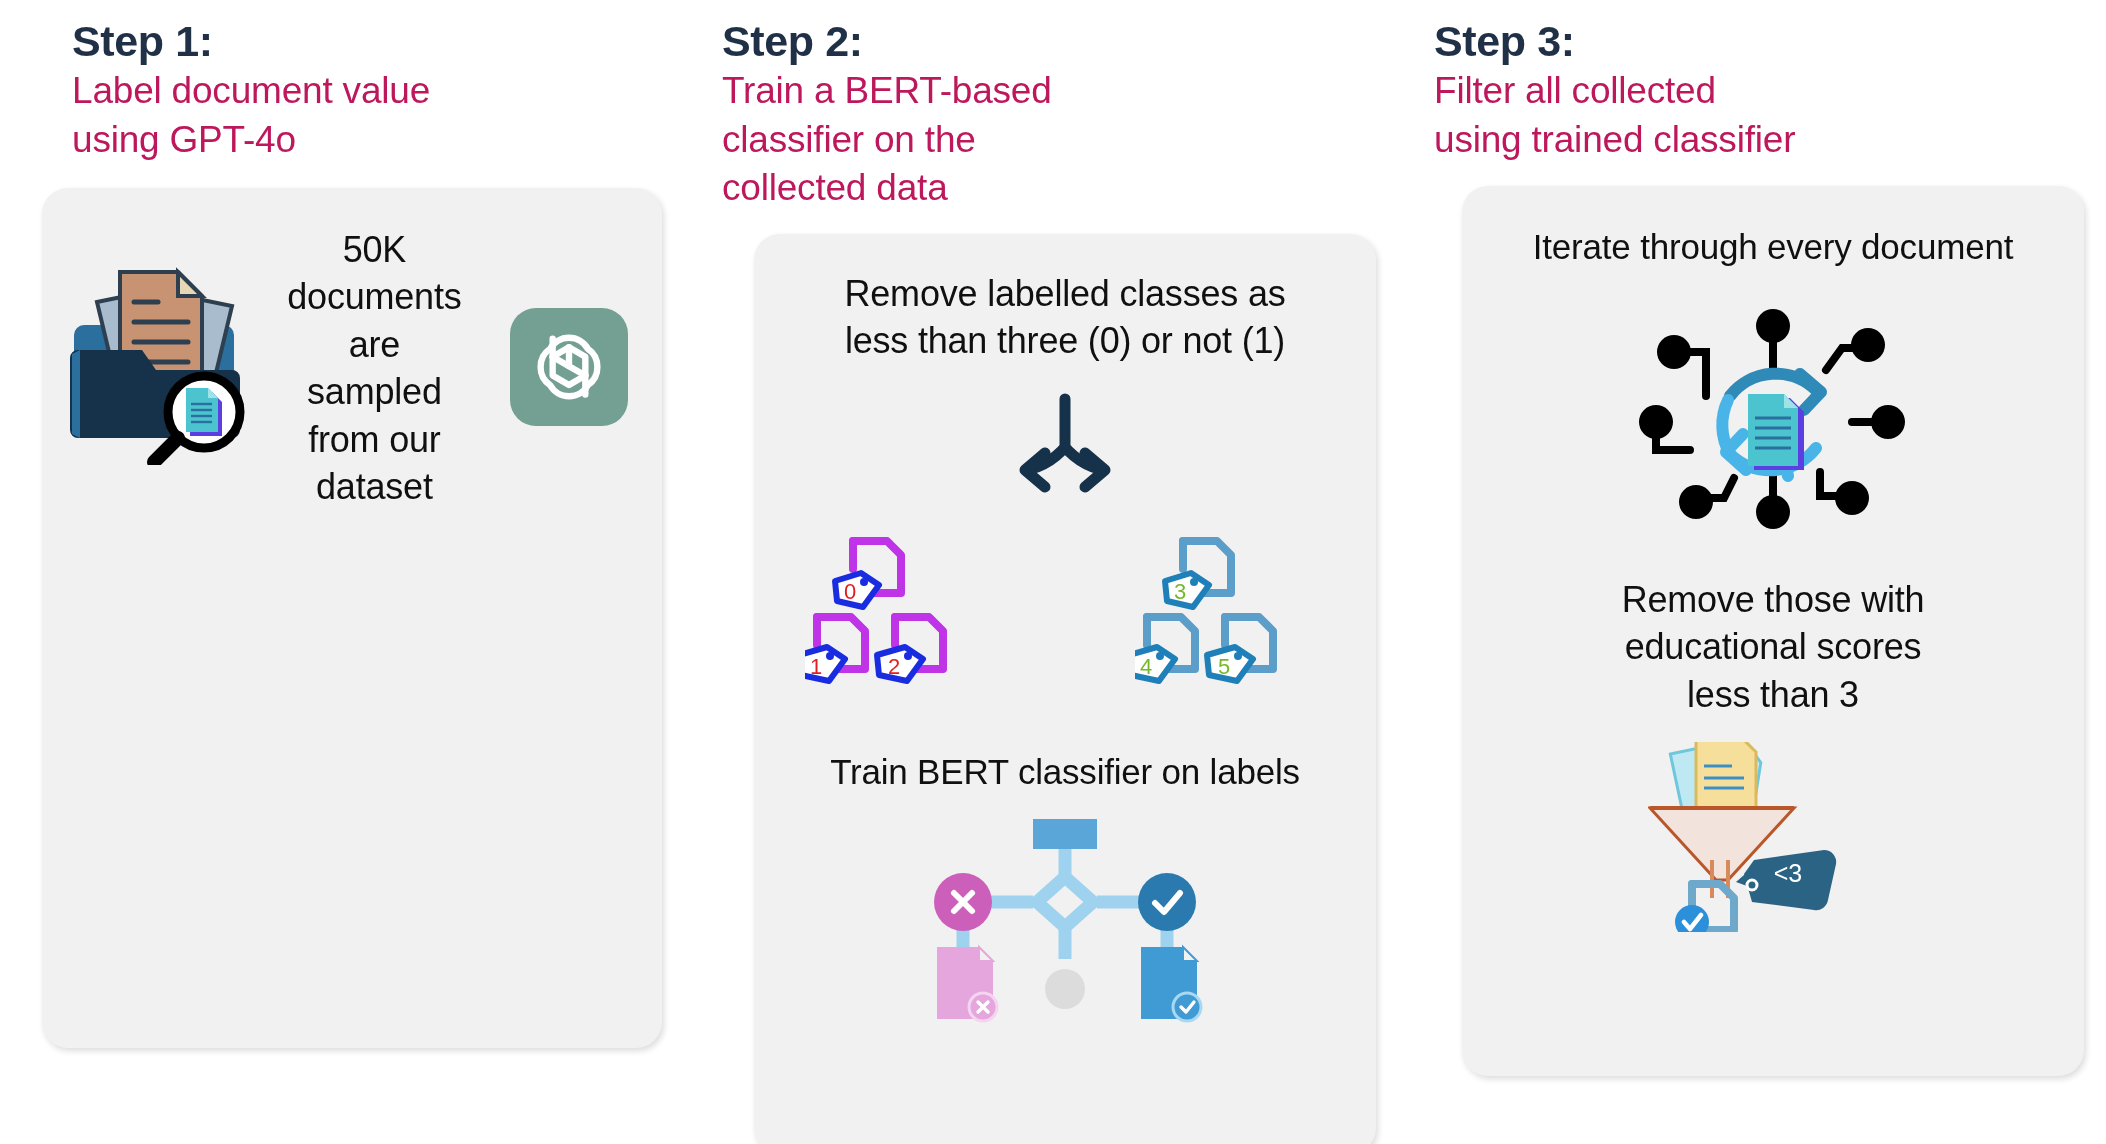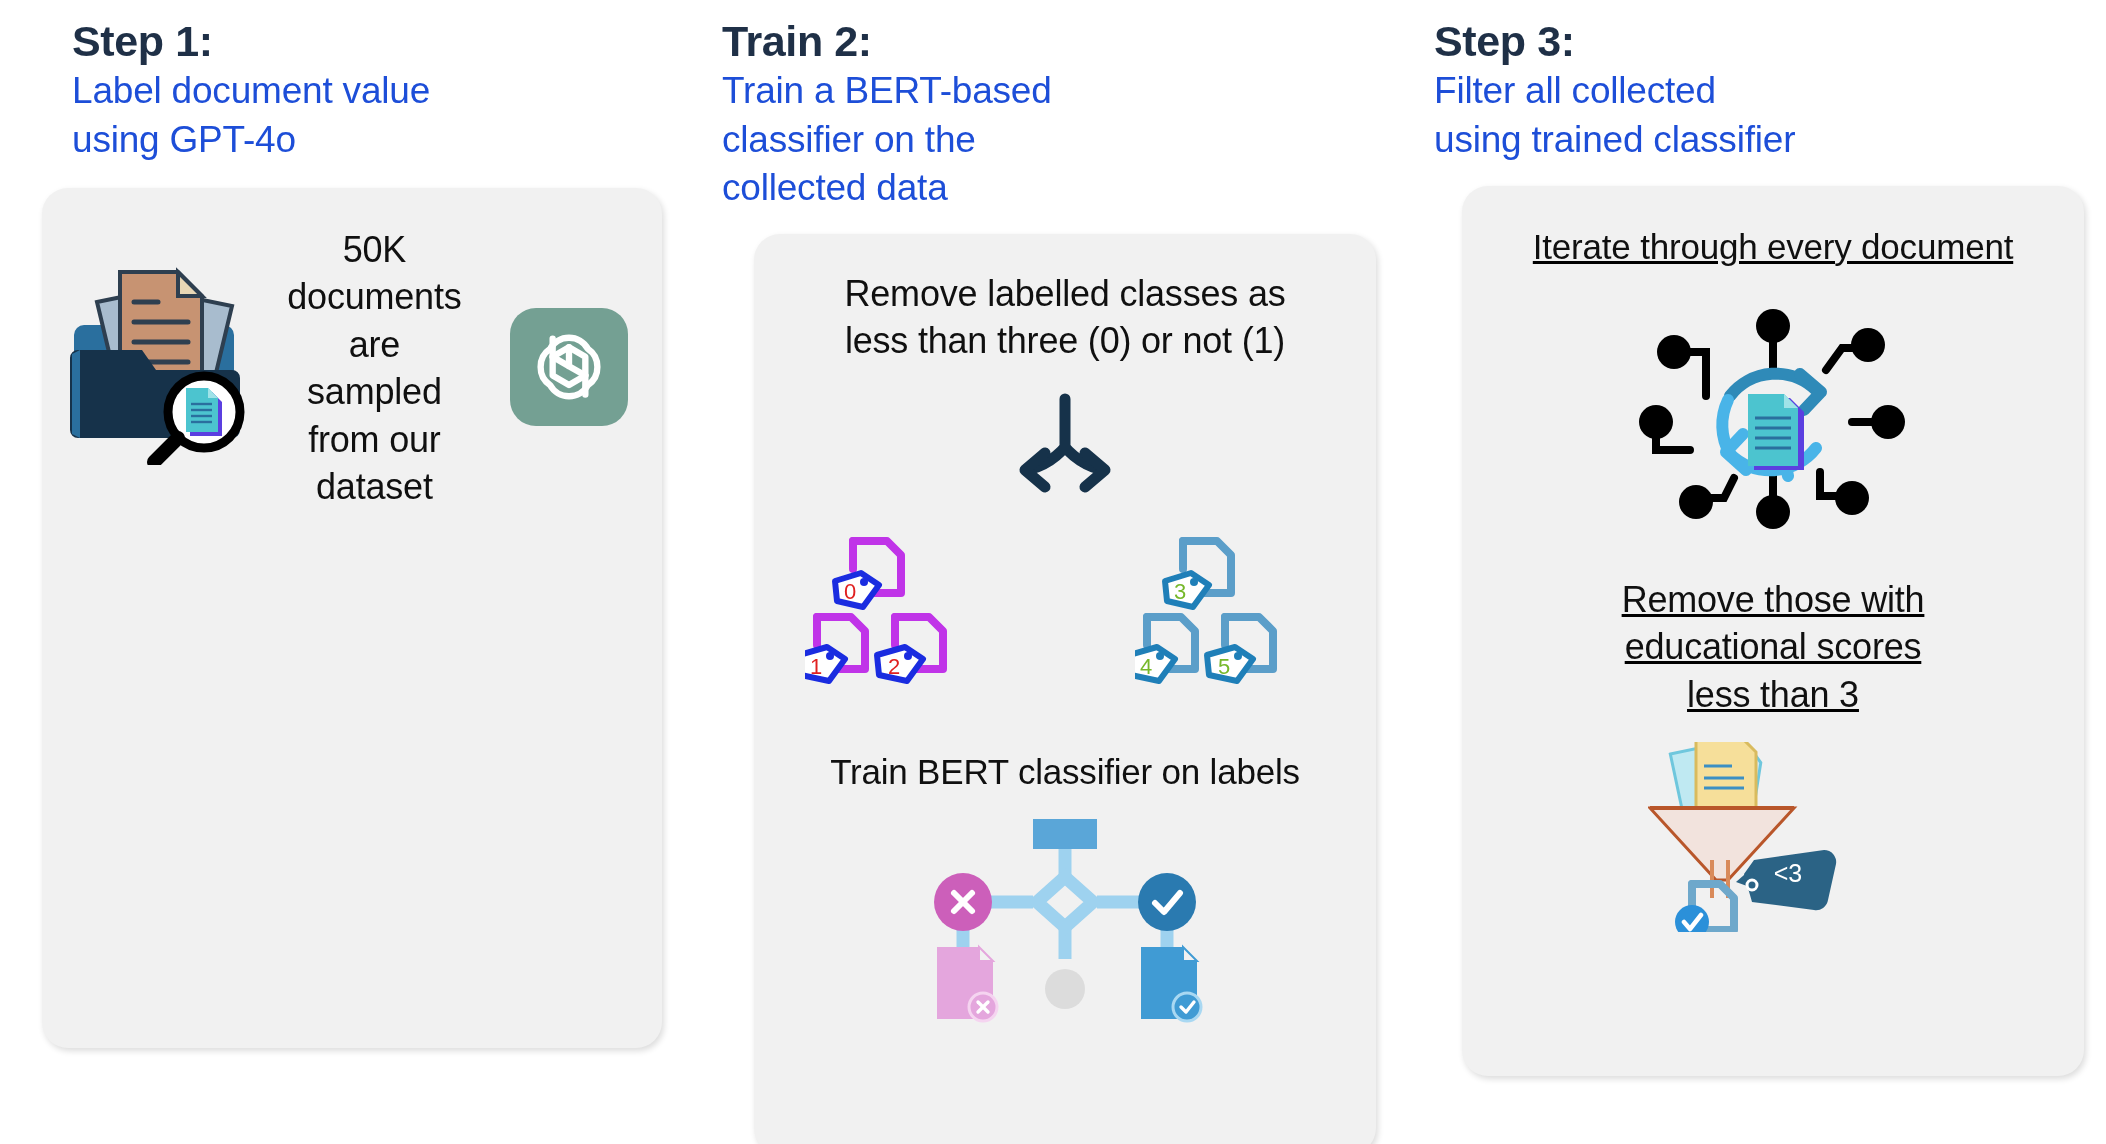--- a/index.html
+++ b/index.html
@@ -33,35 +33,35 @@
     font-size: 43px;
     font-weight: bold;
     color: #1f3047;
     line-height: 1.08;
     letter-spacing: -0.4px;
     white-space: nowrap;
   }
   .step-sub {
     font-size: 37px;
     font-weight: 400;
-    color: #1d4ed8;
+    color: #be185d;
     line-height: 1.30;
     margin-top: 3px;
     letter-spacing: -0.2px;
   }
 
   .card {
     background: #f1f1f1;
     border-radius: 28px 28px 28px 28px;
     position: relative;
     box-shadow: 2px 3px 6px rgba(0,0,0,0.14);
   }
   .card-1 { width: 620px; height: 860px; margin-top: 24px; margin-left: -30px; border-radius: 26px 26px 26px 26px;}
   .card-2 { width: 622px; height: 920px; margin-top: 22px; margin-left: 32px; border-radius: 26px;}
-  .card-3 { width: 622px; height: 890px; margin-top: 22px; margin-left: 28px; border-radius: 26px; text-decoration: underline;}
+  .card-3 { width: 622px; height: 890px; margin-top: 22px; margin-left: 28px; border-radius: 26px;}
 
   .card-text {
     font-size: 36px;
     color: #101010;
     text-align: center;
     line-height: 1.32;
     letter-spacing: -0.2px;
     width: 100%;
     padding: 0 14px;
   }
@@ -155,21 +155,21 @@
             </svg>
           </div>
         </div>
 
 
       </div>
     </div>
   </div>
 
   <div class="column col-2">
-    <div class="step-heading">Train 2:</div>
+    <div class="step-heading">Step 2:</div>
     <div class="step-sub">
       <div>Train a BERT-based</div>
       <div>classifier on the</div>
       <div>collected data</div>
     </div>
 
     <div class="card card-2">
       <div class="c2-inner">
 
         <div class="card-text">

